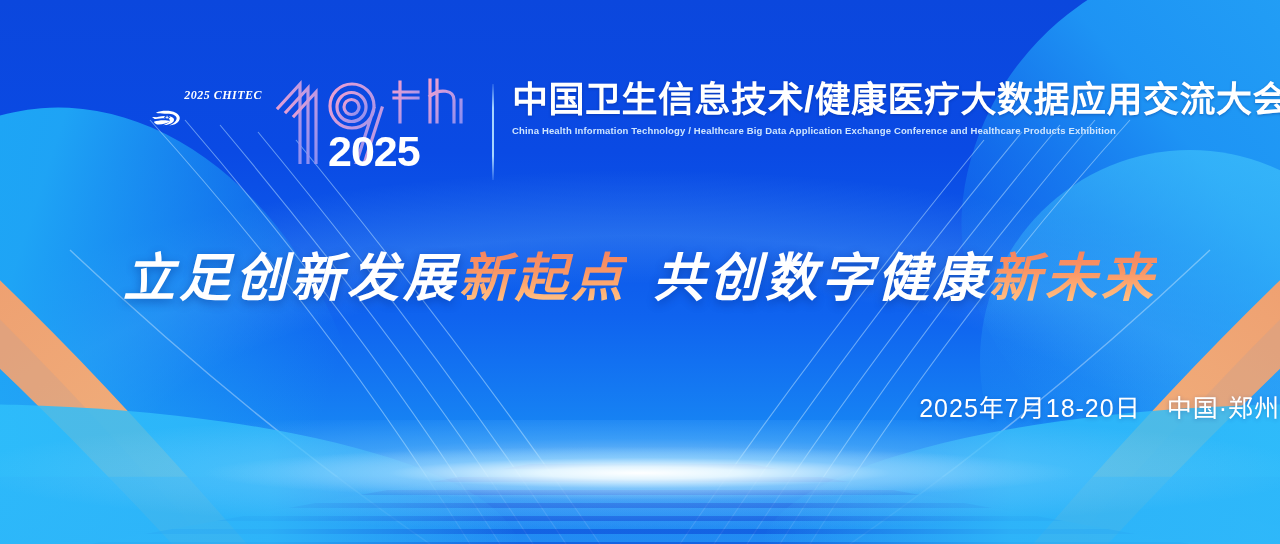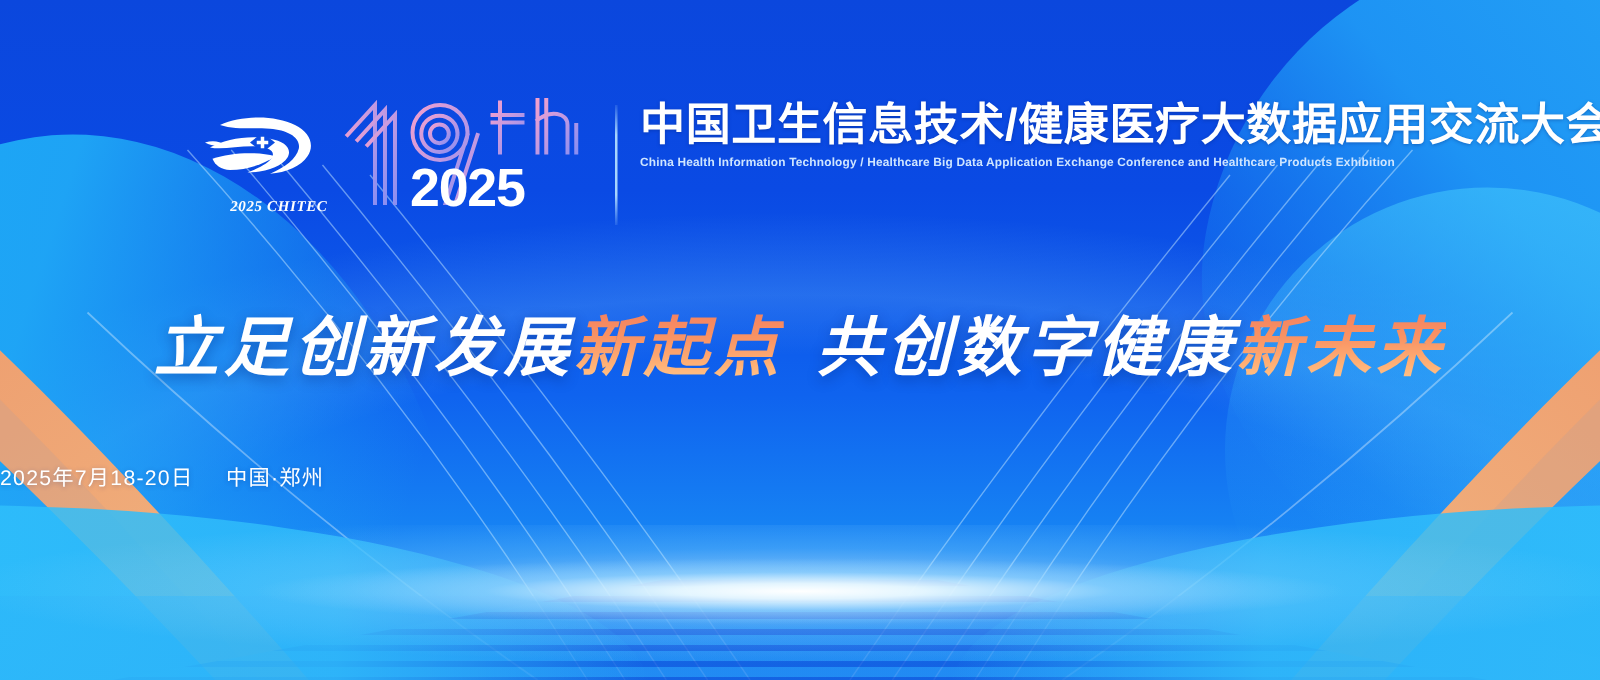--- a/index.html
+++ b/index.html
@@ -84,21 +84,21 @@
   
   .arcs{position:absolute;left:0;top:0;width:1280px;height:544px;}
 
   
   .header{
     position:absolute;left:150px;top:82px;
     display:flex;align-items:flex-start;
   }
 
   .logo-block{
-    width:112px;display:flex;flex-direction:column;align-items:flex-end;
+    width:112px;display:flex;align-items:flex-start;
     margin-right:8px;padding-top:2px;
   }
   .logo-mark{width:104px;height:70px;}
   .logo-text{
     margin-top:4px;color:#ffffff;
     font-family:"Liberation Serif","DejaVu Serif",serif;
     font-style:italic;font-weight:700;letter-spacing:.5px;
     font-size:12px;white-space:nowrap;
   }
 
@@ -144,23 +144,23 @@
   .slogan .o{
     background:linear-gradient(180deg,#f4835f 0%,#f99464 35%,#ffb176 72%,#ffc98f 100%);
     -webkit-background-clip:text;background-clip:text;
     color:transparent;-webkit-text-fill-color:transparent;
     text-shadow:none;
   }
   .slogan .gap{display:inline-block;width:26px;}
 
   
   .dateline{
-    position:absolute;left:0;right:0;top:368px;
-    text-align:left;color:#ffffff;
-    font-size:17px;letter-spacing:1px;font-weight:400;
+    position:absolute;left:0;right:0;top:388px;
+    text-align:right;color:#ffffff;
+    font-size:25px;letter-spacing:1px;font-weight:400;
     text-shadow:0 1px 4px rgba(0,40,130,.3);
   }
   .dateline .sep{display:inline-block;width:26px;}
 </style>
 </head>
 <body>
 
 <div class="banner">
 
   <div class="layer cyan-wedge-tl"></div>

